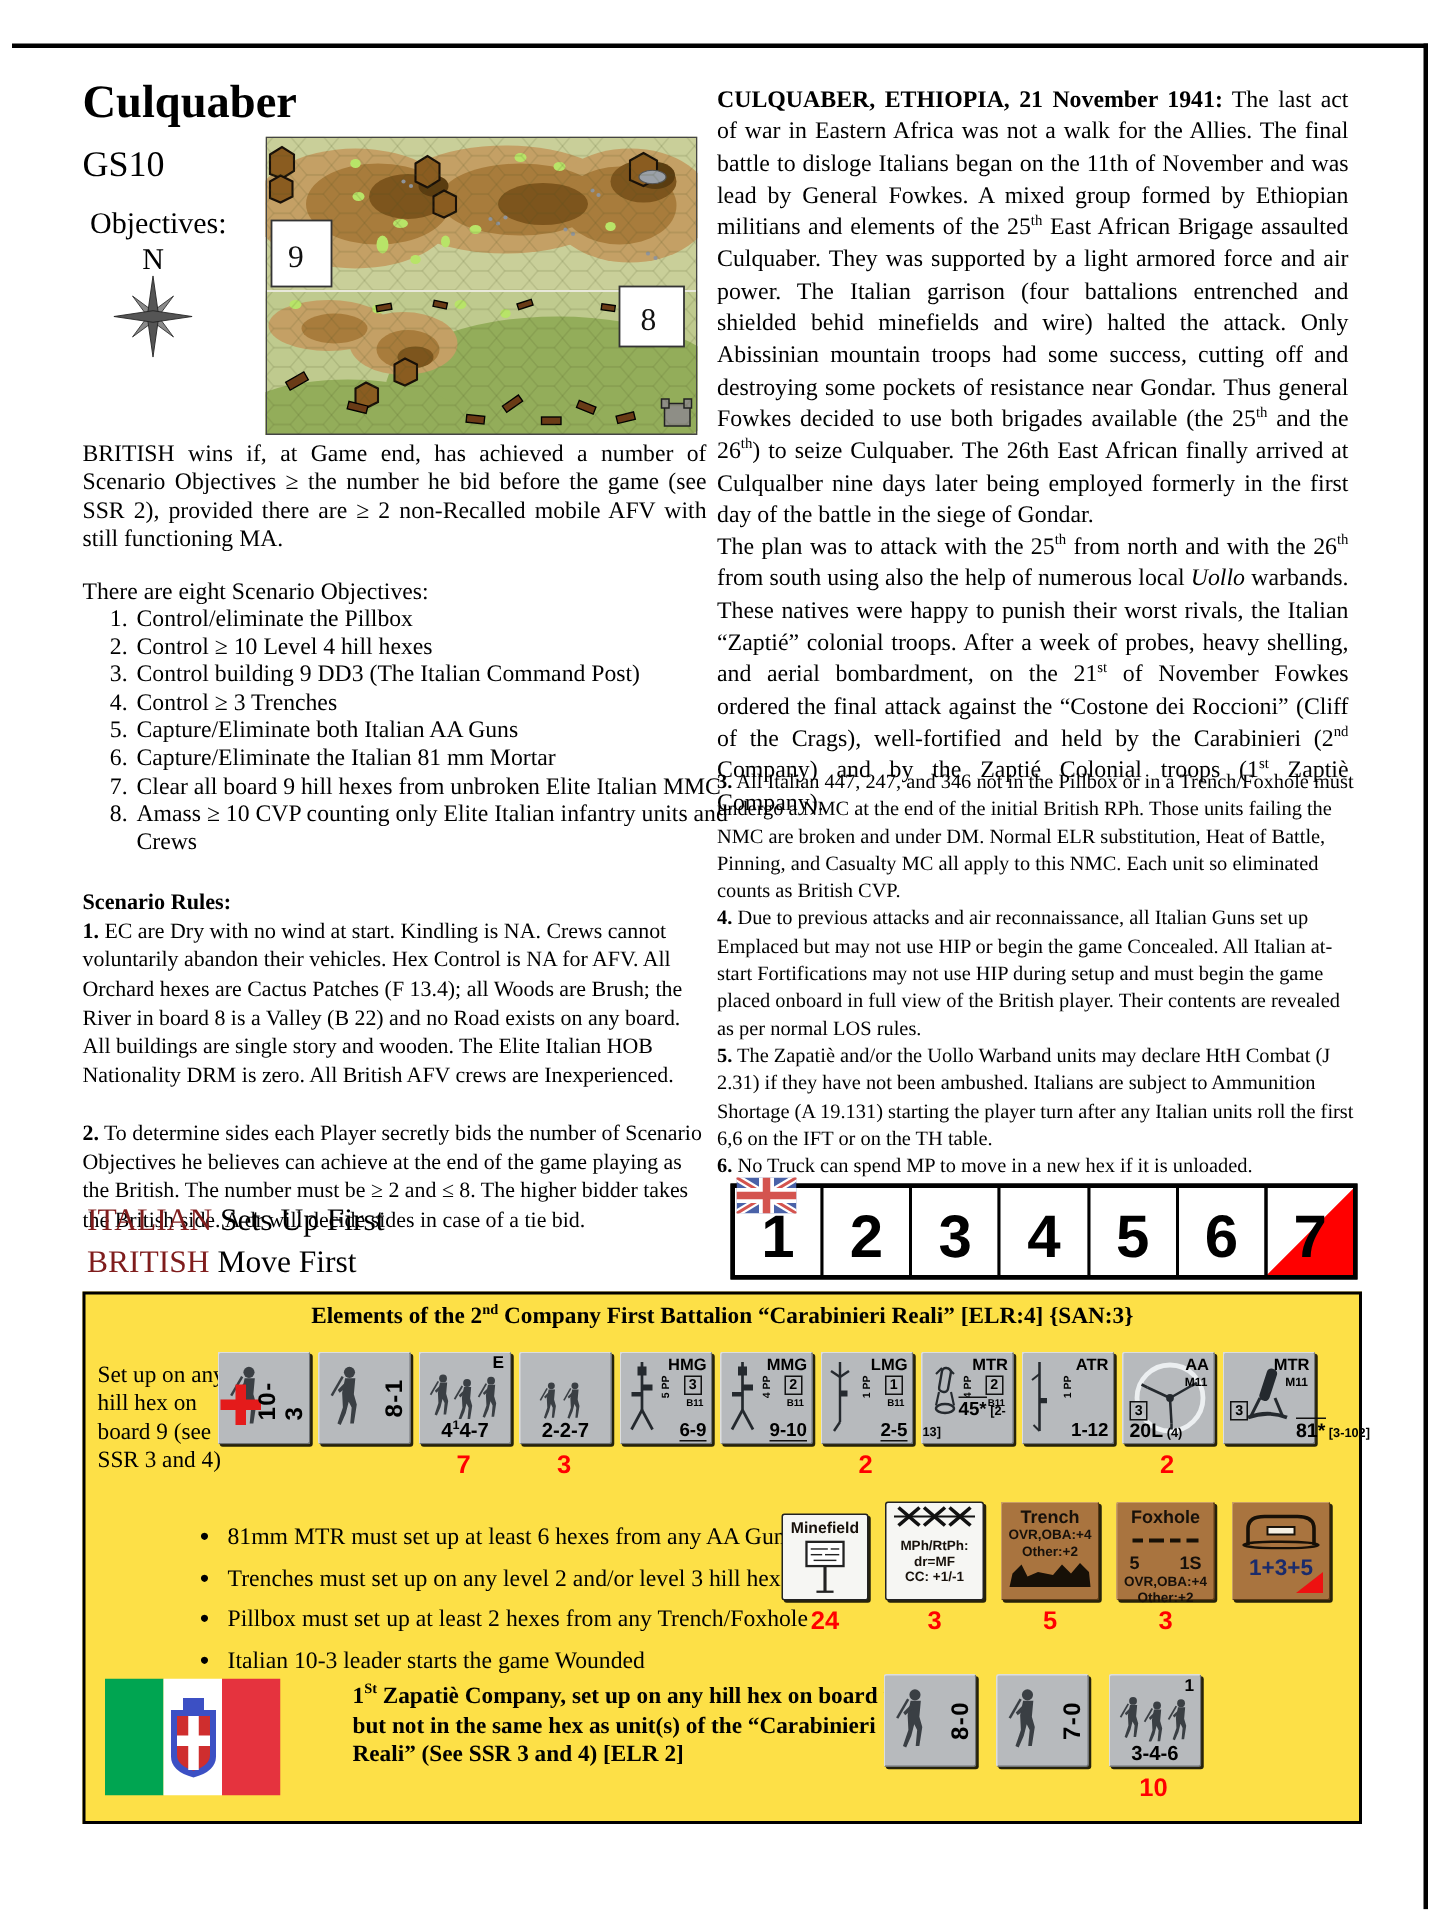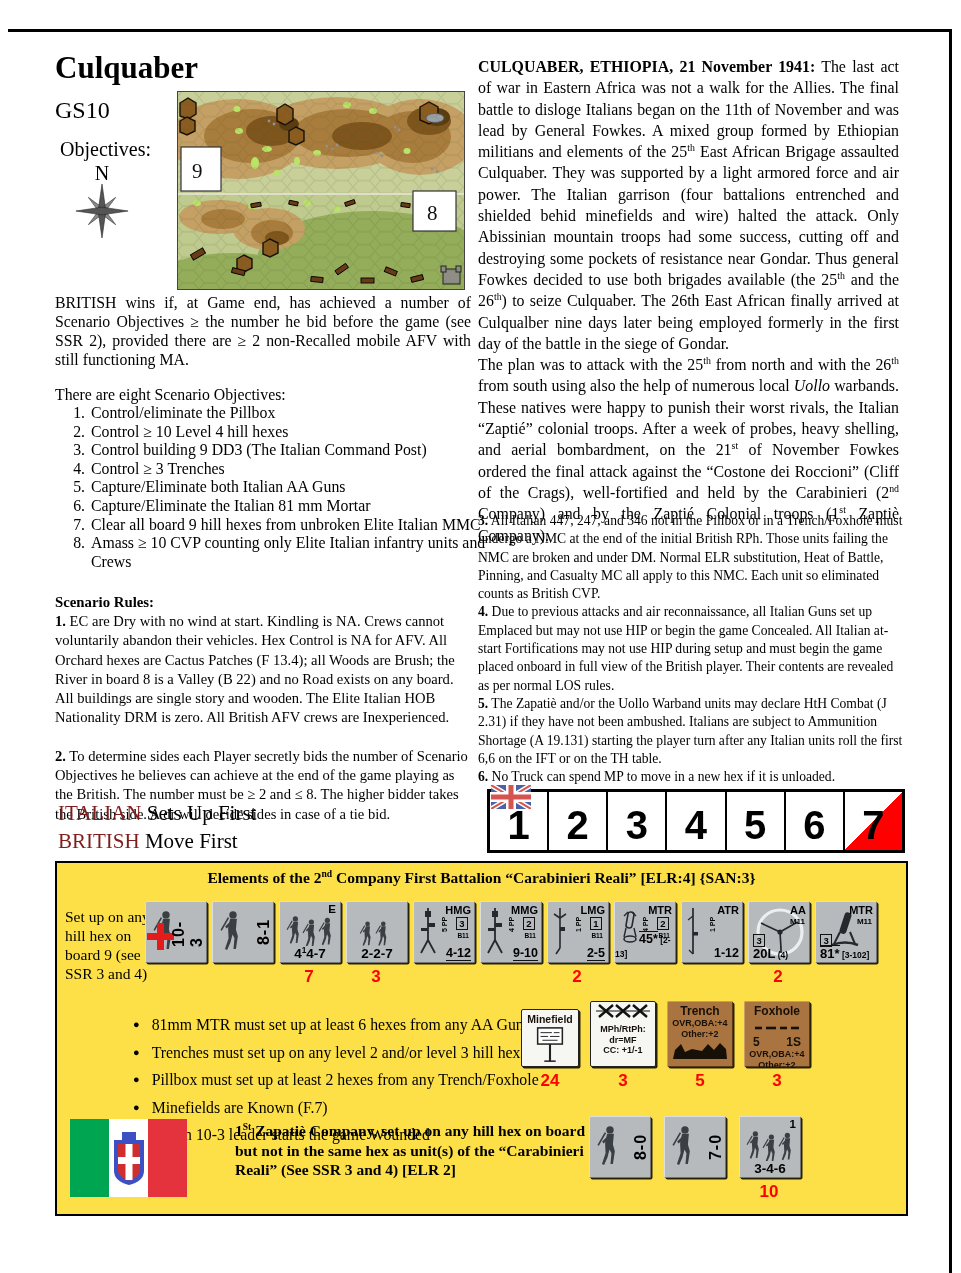--- a/index.html
+++ b/index.html
@@ -82,21 +82,21 @@
   .bcode{position:absolute;right:5px;top:30px;font-size:6.5px;font-weight:bold;}
   .swbot{position:absolute;bottom:2px;right:3px;font-size:12.5px;font-weight:bold;}
   .swbot .ul{border-bottom:1.5px solid #111;}
   .swbot .ol{border-top:1.5px solid #111;margin-left:24px;}
   .swbot .r2{font-size:8.5px;}
   .gart{position:absolute;left:3px;top:4px;}
   .gmodel{position:absolute;top:15px;right:4px;font-size:8px;font-weight:bold;padding-left:46px;}
   .gboxn{position:absolute;left:4px;bottom:15px;border:1.3px solid #111;font-size:9.5px;font-weight:bold;
          line-height:11px;padding:0 2.5px;background:rgba(183,186,189,.8);}
   .gbot{position:absolute;bottom:1px;left:4px;font-size:13px;font-weight:bold;white-space:nowrap;}
-  .gbot .ol{border-top:1.5px solid #111;}
+  .gbot .ol{border-top:1.5px solid #111;margin-left:44px;}
   .gbot .r2{font-size:8.5px;}
 
   
   .fwrap{text-align:center;}
   .fort{position:relative;width:64px;height:64px;border-radius:2px;text-align:center;
         font-family:"Liberation Sans",sans-serif;color:#17100a;
         box-shadow:1.5px 1.5px 0 rgba(0,0,0,.85);}
   .fort.brown{background:#a9743f;border:1px solid #5a3a16;border-top-color:#c99d66;border-left-color:#c99d66;}
   .fort.white{background:#f6f6f3;border:1.5px solid #222;}
   .fort.small{width:56px;height:56px;margin-top:7px;}
@@ -370,21 +370,21 @@
                 <line x1="11" y1="34" x2="18" y2="47"></line>
               </g>
               <rect x="8" y="5" width="6" height="6" fill="#24292e"></rect>
               <rect x="11" y="17" width="7" height="4" fill="#24292e"></rect>
               <rect x="4" y="22" width="7" height="3" fill="#24292e"></rect>
             </svg>
             <span class="swtype">HMG</span>
             <span class="pp">5 PP</span>
             <span class="boxn">3</span>
             <span class="bcode">B11</span>
-            <span class="swbot"><span class="ul">4-12</span></span>
+            <span class="swbot"><span class="ul">6-9</span></span>
           </div>
           <div class="qty"></div>
         </div>
         <div class="cwrap">
           <div class="counter">
             <svg class="swart" width="22" height="50" viewBox="0 0 22 50">
               <g stroke="#24292e" stroke-width="1.8" fill="none">
                 <line x1="11" y1="2" x2="11" y2="34"></line>
                 <line x1="11" y1="34" x2="4" y2="47"></line>
                 <line x1="11" y1="34" x2="18" y2="47"></line>
@@ -483,21 +483,20 @@
             <span class="gboxn">3</span>
             <span class="gbot"><span class="ol">81*</span><span class="r2"> [3-102]</span></span>
           </div>
           <div class="qty"></div>
         </div>
       </div>
     <ul class="bullets">
         <li>81mm MTR must set up at least 6 hexes from any AA Gun</li>
         <li>Trenches must set up on any level 2 and/or level 3 hill hex</li>
         <li>Pillbox must set up at least 2 hexes from any Trench/Foxhole</li>
-        <li>Minefields are Known (F.7)</li>
         <li>Italian 10-3 leader starts the game Wounded</li>
       </ul>
     <div class="fortrow">
         <div class="fwrap">
           <div class="fort white small"><span class="ftitle" style="font-size:10.5px">Minefield</span><svg width="44" height="38" viewBox="0 0 44 40">
               <rect x="9" y="2" width="26" height="17" fill="#fff" stroke="#222" stroke-width="1.6"></rect>
               <g stroke="#222" stroke-width="1">
                 <line x1="12" y1="7" x2="24" y2="7"></line>
                 <line x1="26" y1="7" x2="32" y2="7"></line>
                 <line x1="12" y1="11" x2="20" y2="11"></line>
@@ -538,20 +537,34 @@
                 <line x1="12" y1="4" x2="22" y2="4"></line>
                 <line x1="26" y1="4" x2="33" y2="4"></line>
                 <line x1="37" y1="4" x2="45" y2="4"></line>
               </g>
             </svg><span class="fmid">
               <span>5</span>
               <span>1S</span>
             </span><span class="fline">OVR,OBA:+4</span><span class="fline">Other:+2</span></div>
           <div class="qty">3</div>
         </div>
+        <div class="fwrap">
+          <div class="fort brown">
+            <div style="padding-top:5px"><svg width="54" height="26" viewBox="0 0 54 26">
+                <path d="M5 23 L5 12 Q5 4 16 4 L38 4 Q49 4 49 12 L49 23" fill="none" stroke="#171007" stroke-width="2.4"></path>
+                <ellipse cx="27" cy="23" rx="25" ry="2.2" fill="none" stroke="#171007" stroke-width="1.6"></ellipse>
+                <rect x="18" y="11" width="18" height="5" fill="#f5efe2" stroke="#171007" stroke-width="1.3"></rect>
+              </svg></div>
+            <span class="pval">1+3+5</span>
+            <svg class="parrow" width="20" height="16" viewBox="0 0 20 16">
+              <polygon points="1,15 19,1 19,15" fill="#ee1111"></polygon>
+            </svg>
+          </div>
+          <div class="qty"></div>
+        </div>
       </div>
 
     <div class="zflag">
       <svg width="117" height="78" viewBox="0 0 117 78">
         <rect width="39" height="78" fill="#00a551"></rect>
         <rect x="39" width="39" height="78" fill="#fff"></rect>
         <rect x="78" width="39" height="78" fill="#e5333e"></rect>
         <rect x="52" y="13" width="14" height="9" fill="#3c50c4"></rect>
         <path d="M44 21 L74 21 L74 52 Q74 62 59 66 Q44 62 44 52 Z" fill="#3c50c4"></path>
         <path d="M48 25 L70 25 L70 51 Q70 58 59 61.5 Q48 58 48 51 Z" fill="#cf2e2e"></path>

